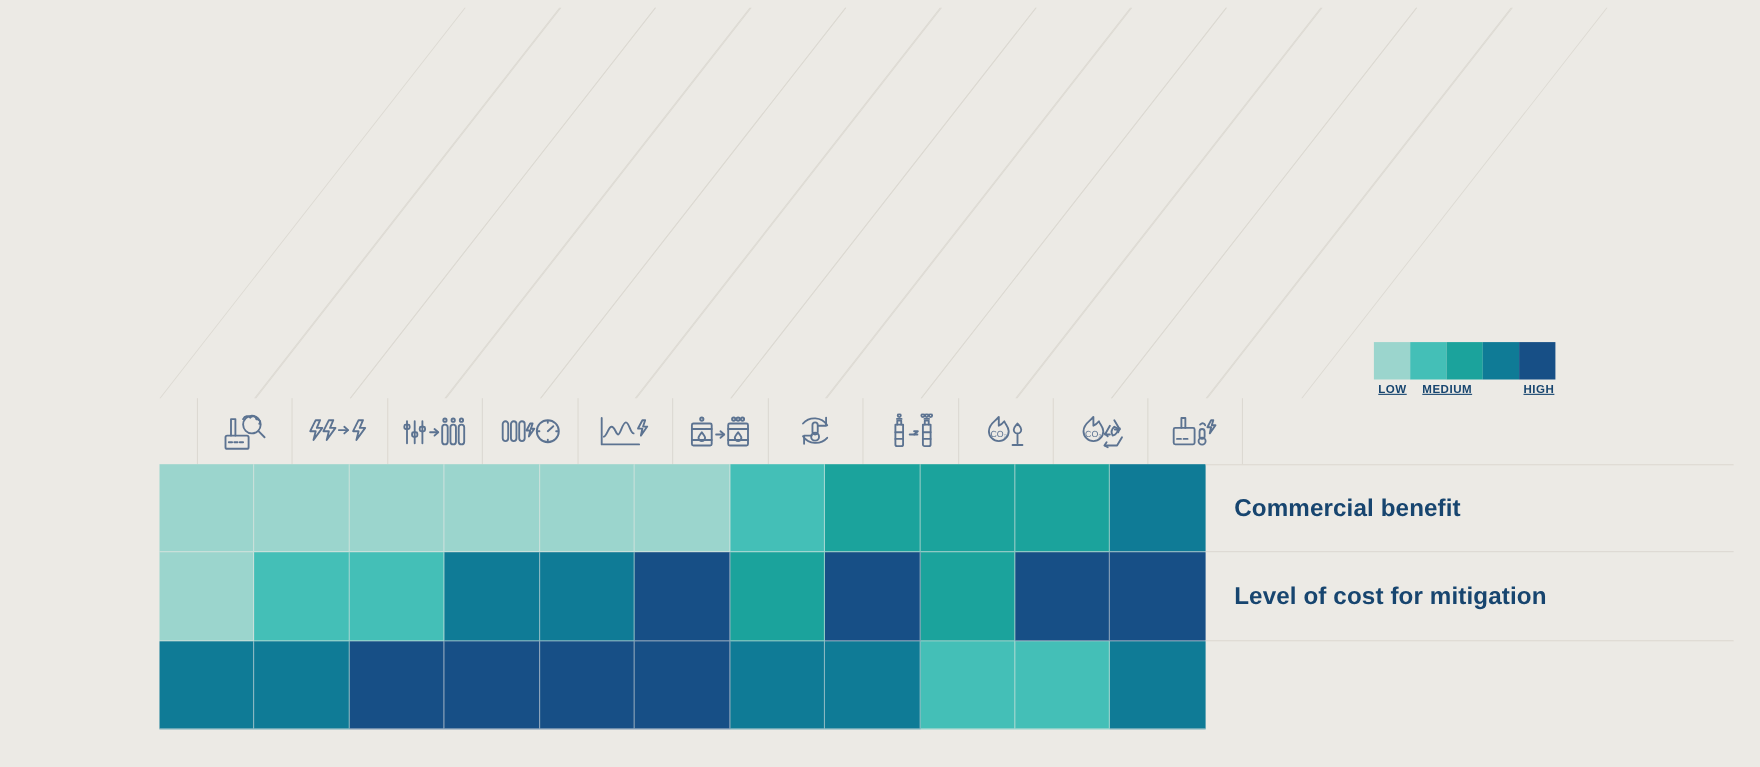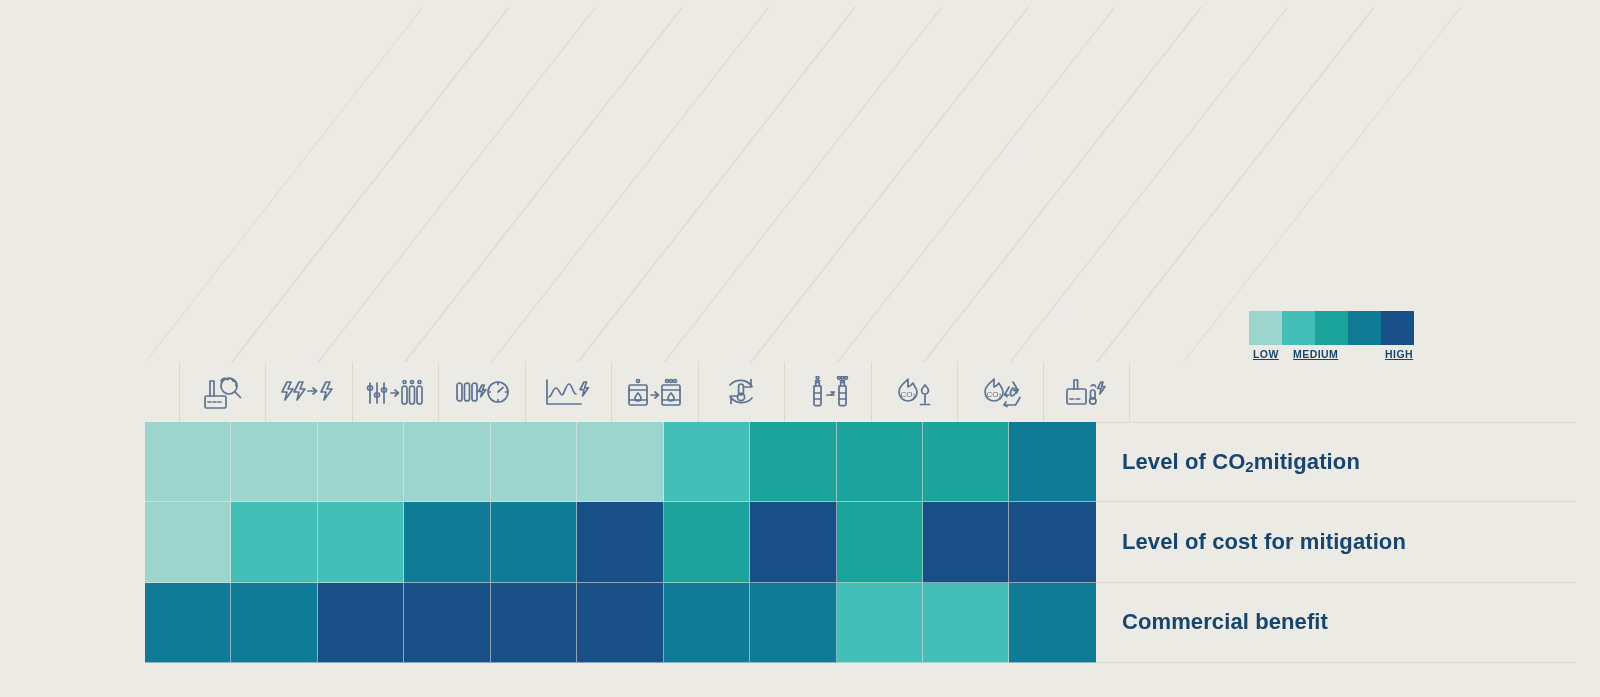--- a/index.html
+++ b/index.html
@@ -308,27 +308,22 @@
         <div class="cell" style="background: rgb(23, 79, 134);"></div>
         <div class="cell" style="background: rgb(15, 123, 150);"></div>
         <div class="cell" style="background: rgb(15, 123, 150);"></div>
         <div class="cell" style="background: rgb(68, 191, 183);"></div>
         <div class="cell" style="background: rgb(68, 191, 183);"></div>
         <div class="cell" style="background: rgb(15, 123, 150);"></div>
       </div>
     </div>
 
   <div class="rowlabels" id="rowlabels">
-      <div class="rl">
-        <span>Level of CO</span>
-        <sub>2</sub>
-        <span> mitigation</span>
-      </div>
+      <div class="rl">Commercial benefit</div>
       <div class="rl">Level of cost for mitigation</div>
-      <div class="rl">Commercial benefit</div>
     </div>
 
   <div class="legend">
     <div class="legend-swatches" id="legend-swatches">
         <div style="background: rgb(155, 213, 205);"></div>
         <div style="background: rgb(68, 191, 183);"></div>
         <div style="background: rgb(27, 163, 156);"></div>
         <div style="background: rgb(15, 123, 150);"></div>
         <div style="background: rgb(23, 79, 134);"></div>
       </div>

